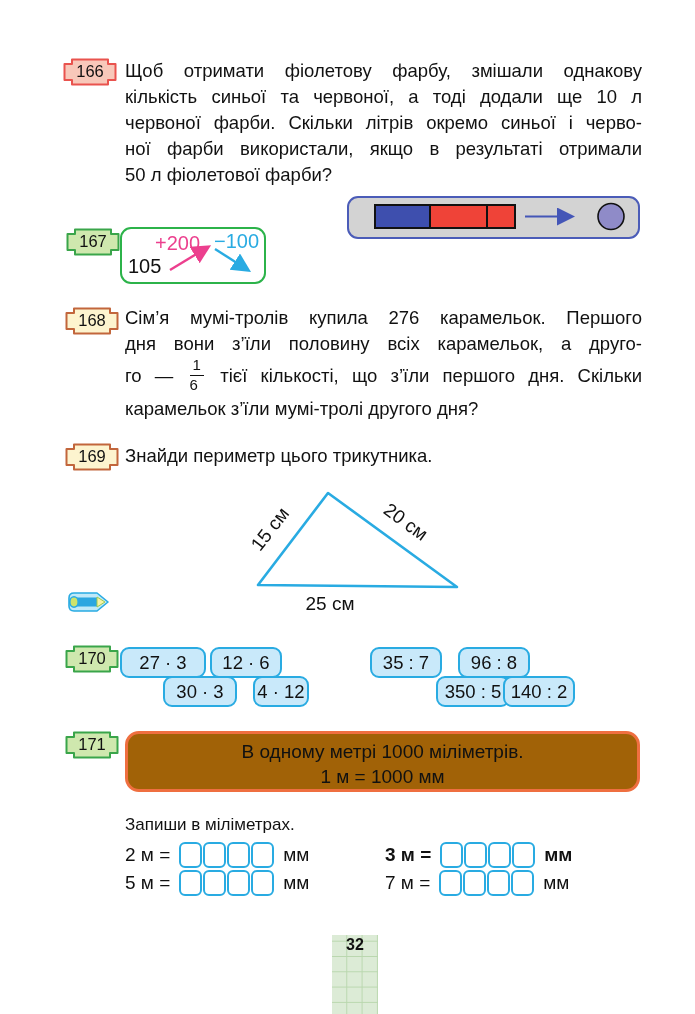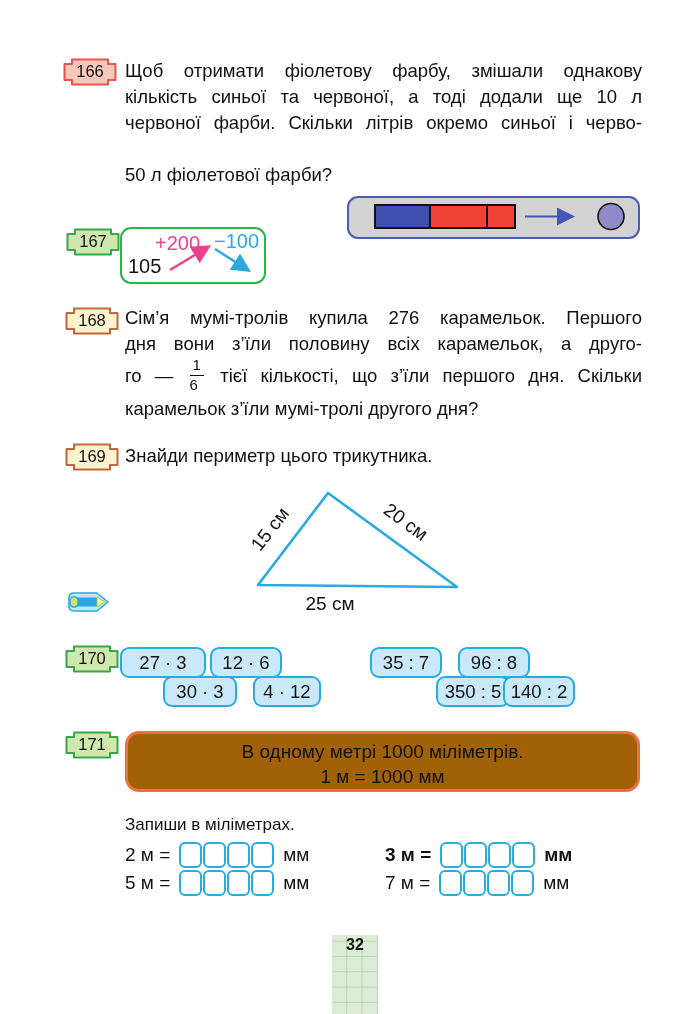--- a/index.html
+++ b/index.html
@@ -95,20 +95,21 @@
 
   <div class="badge badge-red" style="left:63px; top:58px;">
     <svg width="54" height="28" viewBox="0 0 54 28">
       <path d="M9 1.5 H45 V6 H52.5 V22 H45 V26.5 H9 V22 H1.5 V6 H9 Z"></path>
     </svg>
     <span class="badge-num">166</span>
   </div>
   <div class="para-line" style="top:60px;">Щоб отримати фіолетову фарбу, змішали однакову</div>
   <div class="para-line" style="top:86px;">кількість синьої та червоної, а тоді додали ще 10 л</div>
   <div class="para-line" style="top:112px;">червоної фарби. Скільки літрів окремо синьої і черво-</div>
+  <div class="para-line" style="top:138px;">ної фарби використали, якщо в результаті отримали</div>
   <div class="para-line para-last" style="top:164px;">50 л фіолетової фарби?</div>
 
   <div class="badge badge-green" style="left:66px; top:228px;">
     <svg width="54" height="28" viewBox="0 0 54 28">
       <path d="M9 1.5 H45 V6 H52.5 V22 H45 V26.5 H9 V22 H1.5 V6 H9 Z"></path>
     </svg>
     <span class="badge-num">167</span>
   </div>
 
   <div class="hint-box">
@@ -190,21 +191,21 @@
       <path d="M9 1.5 H45 V6 H52.5 V22 H45 V26.5 H9 V22 H1.5 V6 H9 Z"></path>
     </svg>
     <span class="badge-num">170</span>
   </div>
 
   <div class="expr-box" style="left:120px; top:647px; width:86px;">27 · 3</div>
   <div class="expr-box" style="left:210px; top:647px; width:72px;">12 · 6</div>
   <div class="expr-box" style="left:370px; top:647px; width:72px;">35 : 7</div>
   <div class="expr-box" style="left:458px; top:647px; width:72px;">96 : 8</div>
   <div class="expr-box" style="left:163px; top:676px; width:74px;">30 · 3</div>
-  <div class="expr-box" style="left:253px; top:676px; width:68px;">4 · 12</div>
+  <div class="expr-box" style="left:253px; top:676px; width:56px;">4 · 12</div>
   <div class="expr-box" style="left:436px; top:676px; width:74px;">350 : 5</div>
   <div class="expr-box" style="left:503px; top:676px; width:72px;">140 : 2</div>
 
   <div class="badge badge-green" style="left:65px; top:731px;">
     <svg width="54" height="28" viewBox="0 0 54 28">
       <path d="M9 1.5 H45 V6 H52.5 V22 H45 V26.5 H9 V22 H1.5 V6 H9 Z"></path>
     </svg>
     <span class="badge-num">171</span>
   </div>
 

